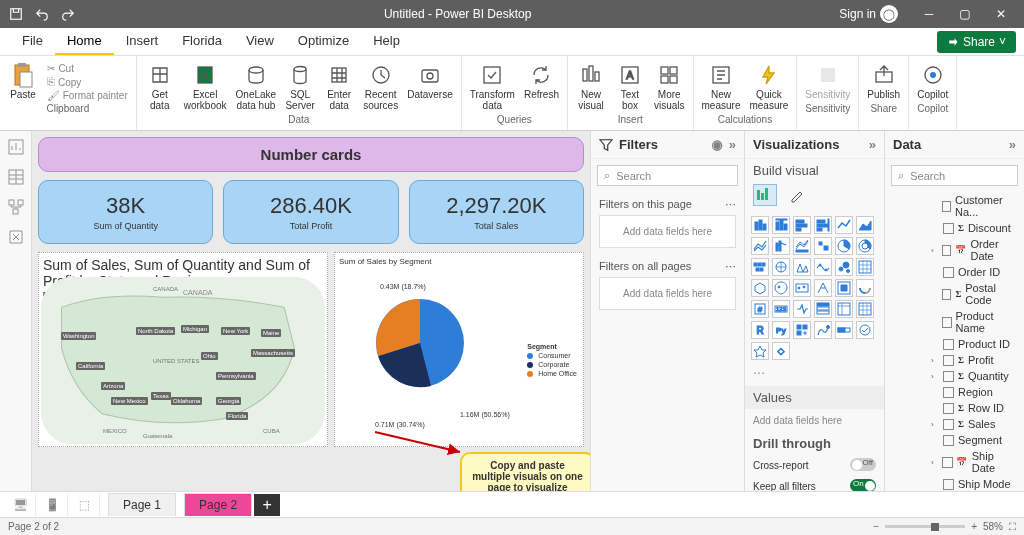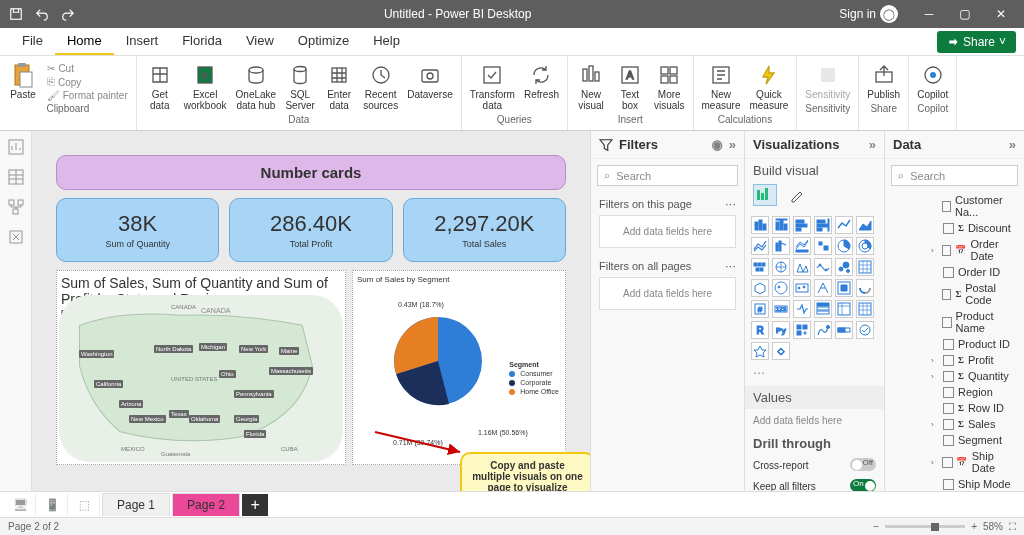--- a/index.html
+++ b/index.html
@@ -30,21 +30,21 @@
 .rbtn .ico { width:26px; height:26px; display:flex; align-items:center; justify-content:center; margin-bottom:1px; }
 .rbtn .lbl { font-size:10px; line-height:11px; text-align:center; color:#333; }
 .rbtn.disabled { opacity:.45; }
 .paste-col { display:flex; flex-direction:column; gap:0; padding-top:2px; }
 .paste-side { font-size:10px; color:#888; padding:1px 4px; display:flex; align-items:center; gap:3px; cursor:pointer; }
 
 
 .main { display:flex; height:376px; }
 .leftrail { width:32px; background:#f8f8f8; border-right:1px solid #ddd; display:flex; flex-direction:column; padding-top:6px; gap:10px; align-items:center; }
 .rail-btn { width:20px; height:20px; cursor:pointer; display:flex; align-items:center; justify-content:center; opacity:.6; }
-.canvas { flex:1; background:#eaeaea; padding:24px; position:relative; overflow:hidden; }
+.canvas { flex:1; background:#eaeaea; padding:6px; position:relative; overflow:hidden; }
 
 .title-card { background:#ddb8e8; border:1px solid #b98cc9; border-radius:10px; padding:8px; text-align:center; font-weight:600; font-size:15px; margin-bottom:8px; }
 .kpis { display:flex; gap:10px; margin-bottom:8px; }
 .kpi { flex:1; background:#a8d4f5; border:1px solid #6ba9d8; border-radius:10px; padding:12px 8px; text-align:center; }
 .kpi-val { font-size:22px; font-weight:400; }
 .kpi-lbl { font-size:9px; margin-top:2px; }
 .viz-row { display:flex; gap:6px; }
 .viz-box { background:#fff; border:1px dotted #aaa; padding:4px; font-size:8px; }
 .viz-box.map { width:290px; height:195px; position:relative; }
 .viz-box.pie { flex:1; height:195px; position:relative; }
@@ -900,21 +900,21 @@
           <span>Sub-Category</span>
         </div>
       </div>
   </div>
 </div>
 
 <div class="bottom">
   <div class="dev-ico">🖥</div>
   <div class="dev-ico">📱</div>
   <div class="dev-ico">⬚</div>
-  <div id="page-tabs" style="display:flex;gap:2px;">
+  <div id="page-tabs" style="display:flex;gap:8px;margin-left:6px">
       <div class="page-tab">Page 1</div>
       <div class="page-tab active">Page 2</div>
     </div>
   <div class="add-tab">+</div>
 </div>
 
 <div class="status">
   <span>Page 2 of 2</span>
   <div class="zoom-ctl">
     <span>−</span>

